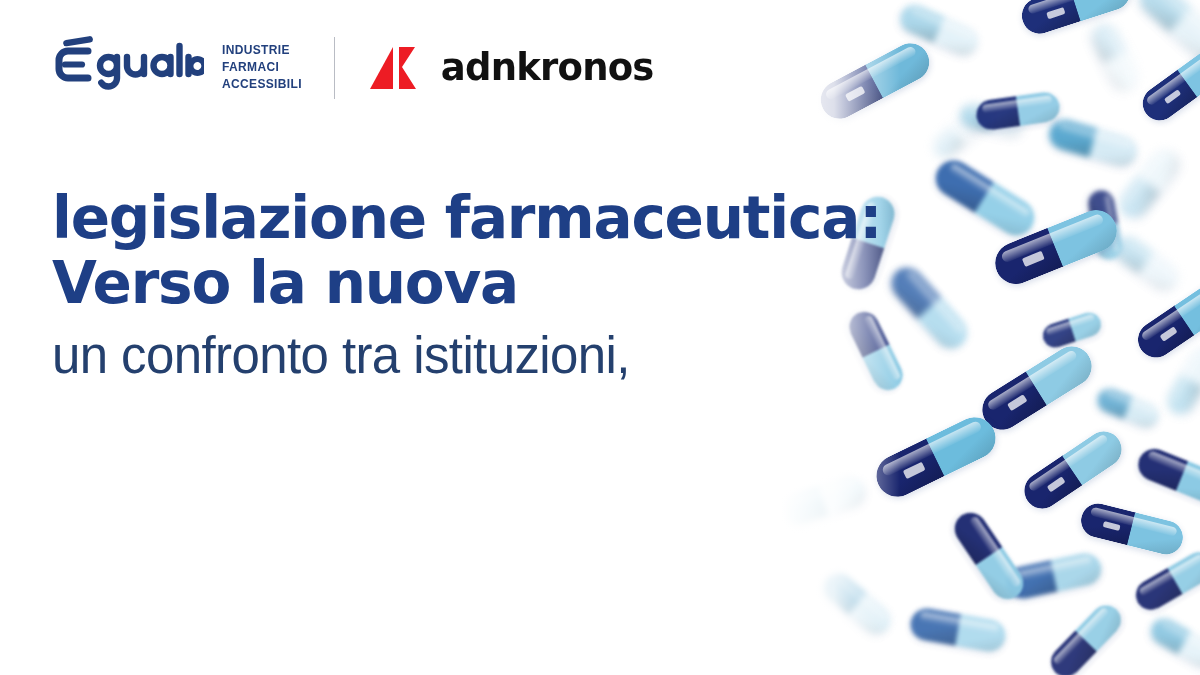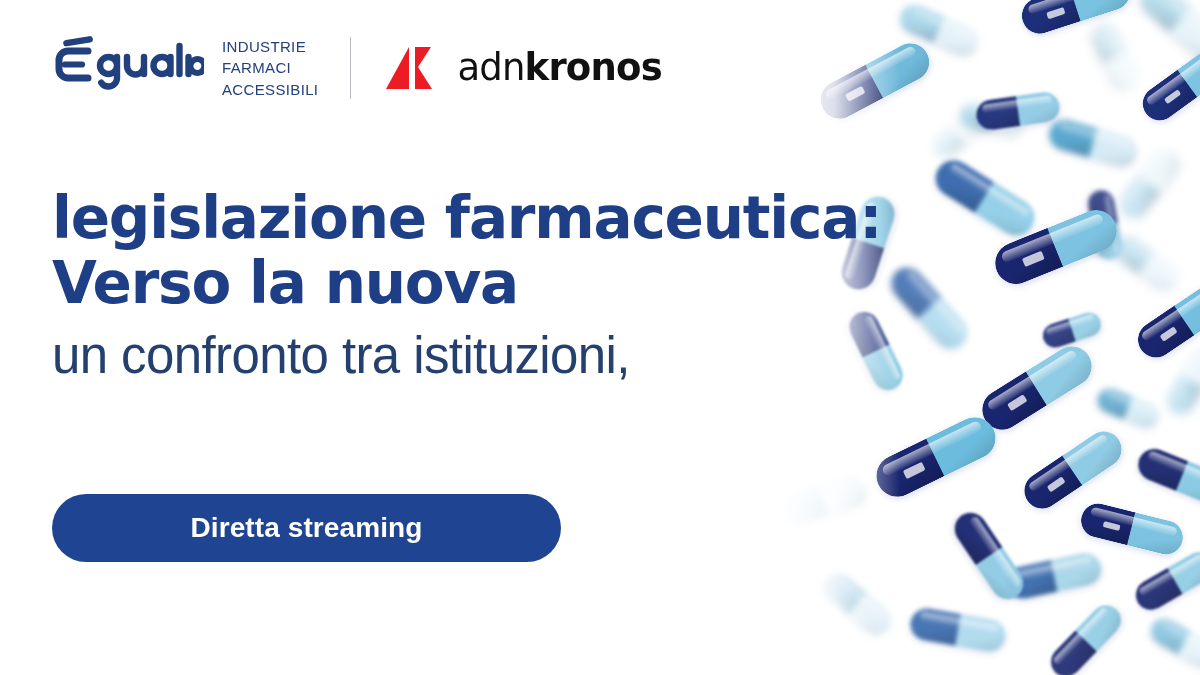--- a/index.html
+++ b/index.html
@@ -89,22 +89,22 @@
     font-family: "DejaVu Sans", sans-serif;
     font-size: 46px;
     font-weight: 700;
     letter-spacing: -0.5px;
     color: #22407d;
     line-height: 1;
   }
   #egualia-tagline {
     margin-left: 18px;
     font-family: "Liberation Sans", sans-serif;
-    font-size: 15px;
-    font-weight: 400;
+    font-size: 12px;
+    font-weight: 700;
     line-height: 1.42;
     letter-spacing: 0.35px;
     color: #22407d;
   }
   #logo-divider {
     width: 1px;
     height: 62px;
     background: #b9bcc4;
     margin: 0 34px 0 32px;
   }
@@ -118,21 +118,21 @@
     margin-right: 14px;
   }
   #adn-word {
     font-family: "DejaVu Sans", sans-serif;
     font-size: 37px;
     font-weight: 700;
     letter-spacing: -0.8px;
     color: #111111;
     line-height: 1;
   }
-  #adn-word .bold { font-weight: 400; }
+  #adn-word .bold { font-weight: 700; }
   #adn-word .light { font-weight: 600; }
 
   
   #headline-block {
     position: absolute;
     left: 52px;
     top: 186px;
     z-index: 55;
     max-width: 840px;
   }
@@ -423,17 +423,14 @@
   <div id="headline-block">
     <div id="title-block">
       <div class="title-line">legislazione farmaceutica:</div>
       <div class="title-line">Verso la nuova</div>
     </div>
     <div id="subtitle-block">
       <div class="subtitle-line">un confronto tra istituzioni,</div>
     </div>
   </div>
 
-  <button id="cta-button">
-    <span>Diretta streaming</span>
-  </button>
 
 </div>
 
 </body></html>

